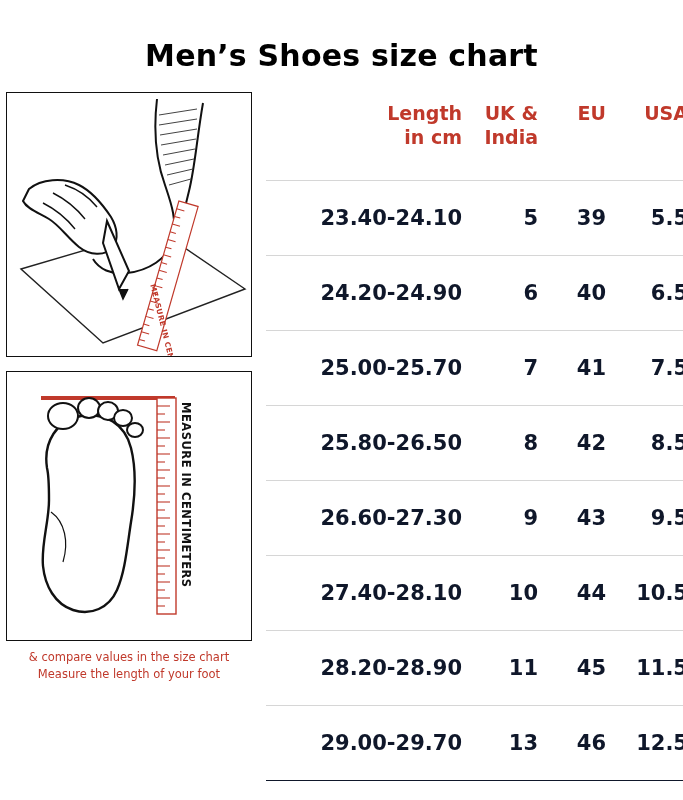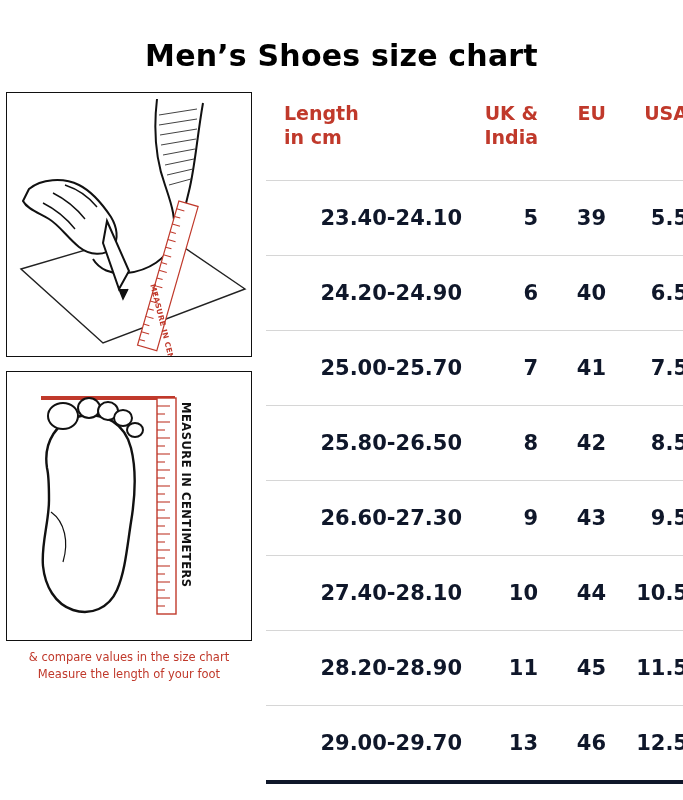--- a/index.html
+++ b/index.html
@@ -109,33 +109,33 @@
   }
   table.size-chart thead th {
     color: #c0392b;
     font-size: 19px;
     font-weight: bold;
     line-height: 1.25;
     height: 78px;
     vertical-align: top;
     padding-top: 6px;
   }
-  thead th.col-length { text-align: left; padding-left: 18px; width: 178px; }
+  thead th.col-length { text-align: right; padding-left: 18px; width: 178px; }
   thead th.col-uk { width: 76px; }
   thead th.col-eu { width: 68px; }
   thead th.col-usa { width: 82px; }
 
   table.size-chart tbody td {
     font-size: 21px;
     font-weight: bold;
     color: #0f172a;
     height: 74px;
   }
   tbody td.c-length { font-size: 21.5px; }
-  tbody tr:last-child td { border-bottom: 4px solid #0f172a; }
+  tbody tr:last-child td { border-bottom: 1px solid #0f172a; }
 </style>
 </head>
 <body>
 
 <div class="page">
 
   <div class="title">Men’s Shoes size chart</div>
 
   <div class="illustrations">
 

